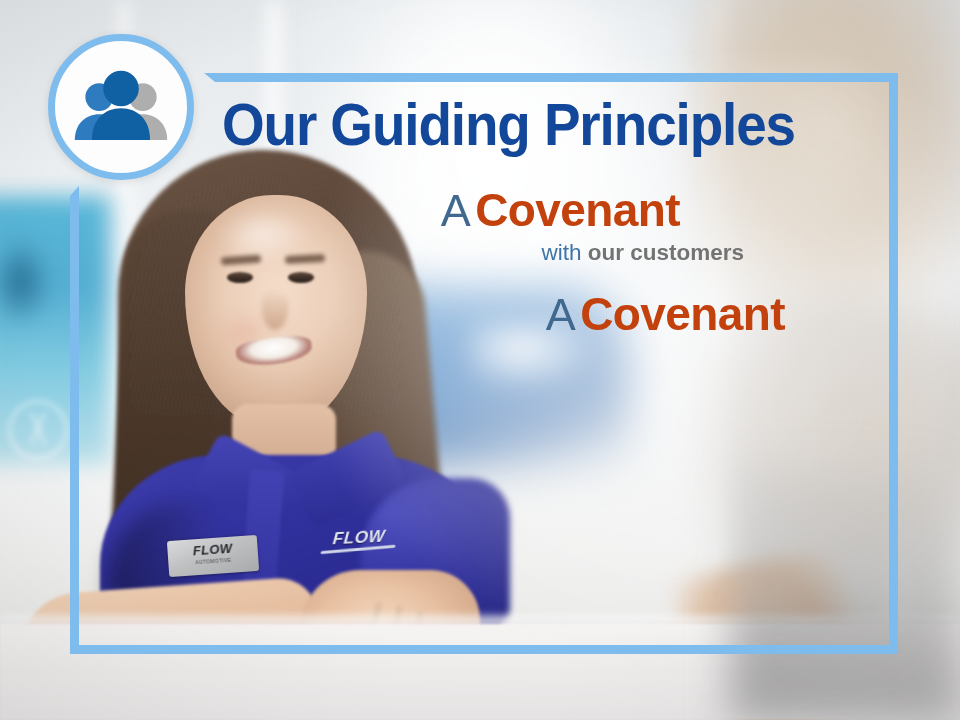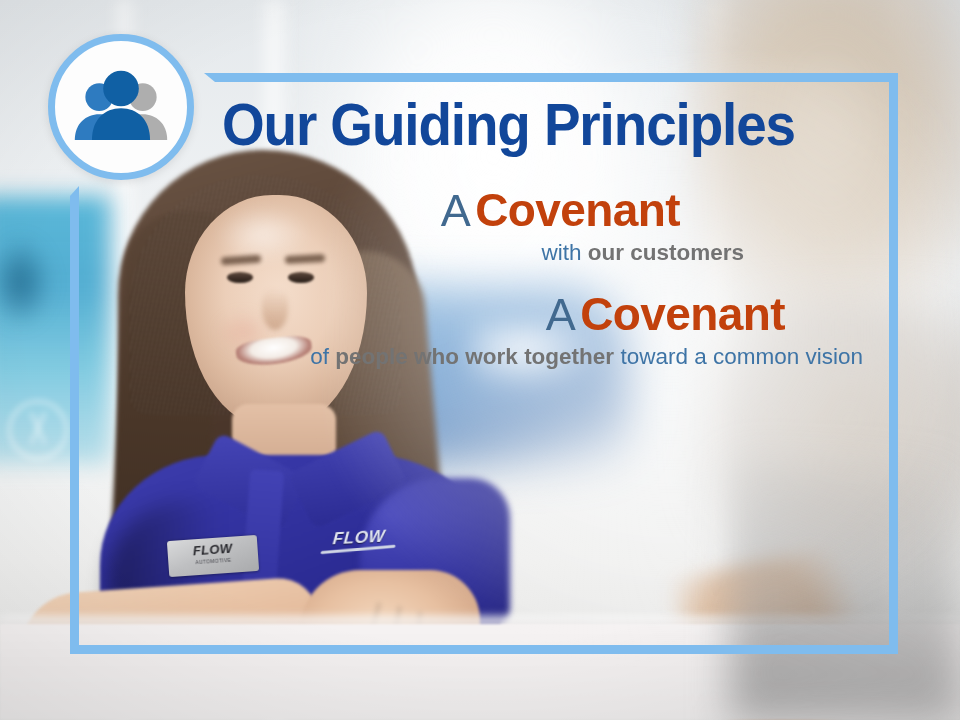--- a/index.html
+++ b/index.html
@@ -496,23 +496,20 @@
       <div class="p-sub">
         <span>with </span><b>our customers</b>
       </div>
     </div>
 
     <div class="principle c2">
       <div class="p-head">
         <span class="art">A</span>
         <span class="word">Covenant</span>
       </div>
-      <div class="p-sub">
-        <span>of </span><b>people who work together</b><span> toward a common vision</span>
-      </div>
     </div>
 
     <div class="principle c3">
     </div>
 
   </div>
 
 </div>
 
 </body></html>

